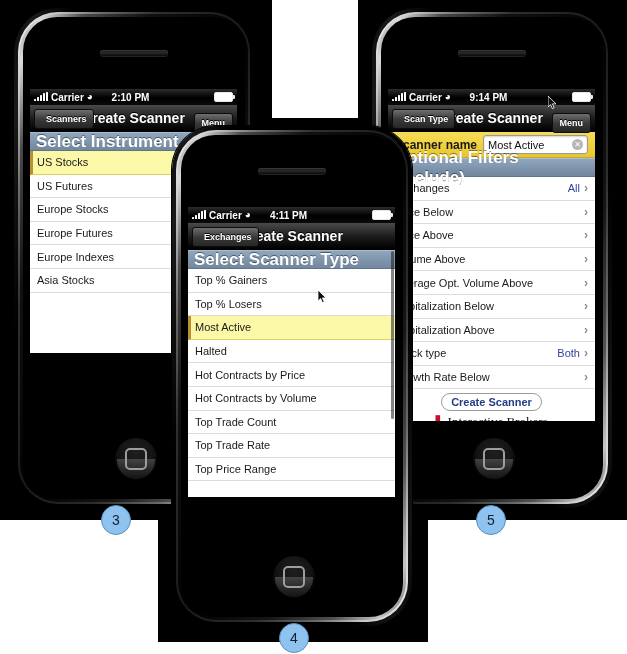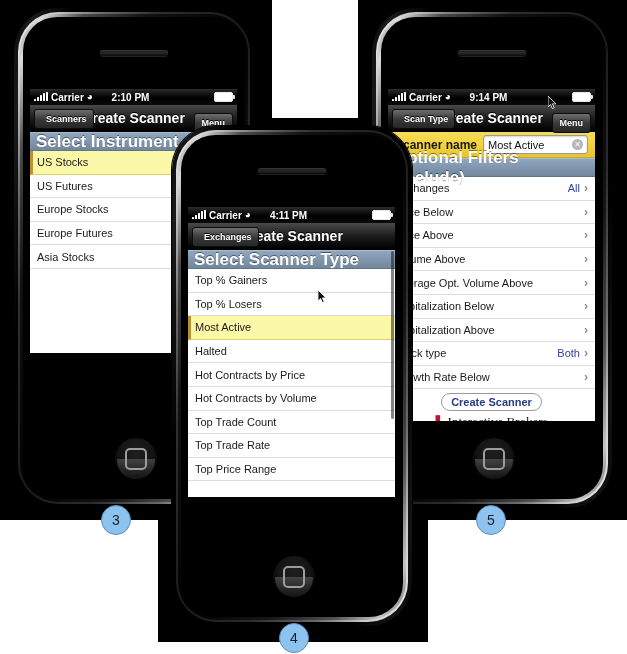--- a/index.html
+++ b/index.html
@@ -165,20 +165,23 @@
     <div class="row">
         <span>US Futures</span>
       </div>
     <div class="row">
         <span>Europe Stocks</span>
       </div>
     <div class="row">
         <span>Europe Futures</span>
       </div>
     <div class="row">
+        <span>Europe Indexes</span>
+      </div>
+    <div class="row">
         <span>Asia Stocks</span>
       </div>
 
   </div>
 
   <div class="home" style="left:101px;top:430px;width:42px;height:42px;">
     <div class="home-gloss"></div>
     <div class="home-inner"></div>
   </div>
 </div>

